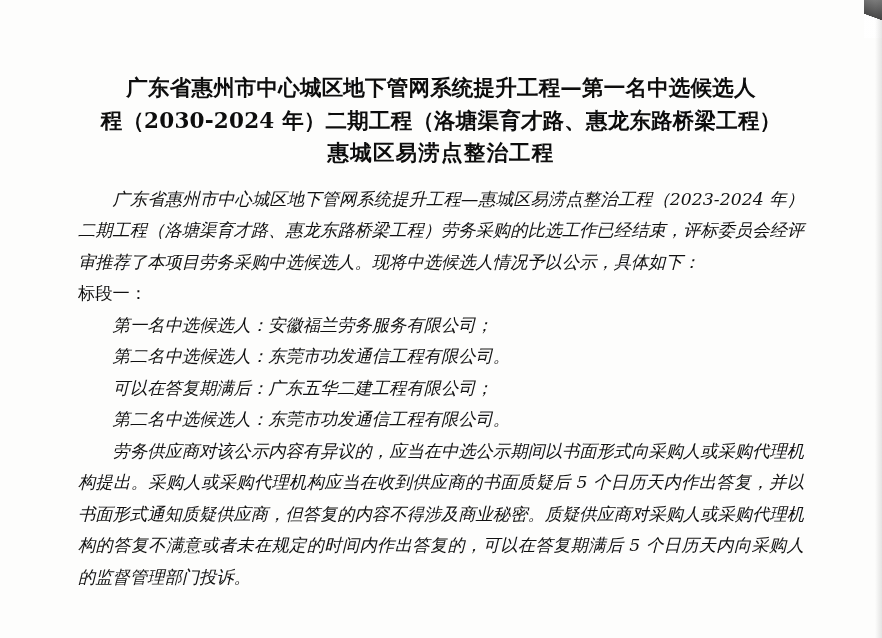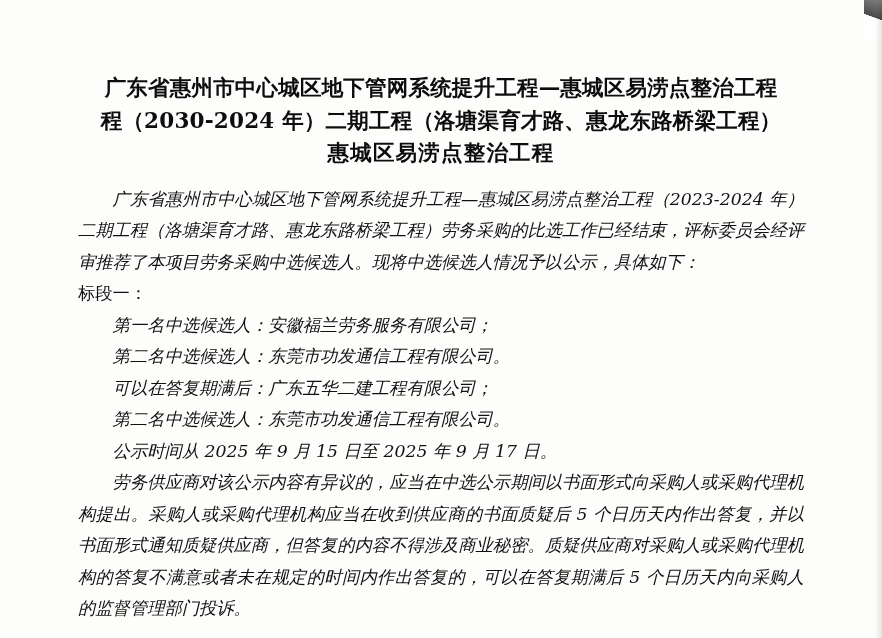--- a/index.html
+++ b/index.html
@@ -81,30 +81,29 @@
 </head>
 <body>
 
 <div class="page">
   <div class="scan-edge"></div>
   <div class="scan-edge2"></div>
 
   <div class="doc">
 
     <h1 class="title">
-      <span class="line l1">广东省惠州市中心城区地下管网系统提升工程—惠城区易涝点整治工程</span>
+      <span class="line l1">广东省惠州市中心城区地下管网系统提升工程—第一名中选候选人</span>
       <span class="line l2">程（2030-2024 年）二期工程（洛塘渠育才路、惠龙东路桥梁工程）</span>
       <span class="line l3">惠城区易涝点整治工程</span>
     </h1>
 
     <div class="body-block">
       <p class="para indent2">广东省惠州市中心城区地下管网系统提升工程—惠城区易涝点整治工程（2023-2024 年）二期工程（洛塘渠育才路、惠龙东路桥梁工程）劳务采购的比选工作已经结束，评标委员会经评审推荐了本项目劳务采购中选候选人。现将中选候选人情况予以公示，具体如下：</p>
       <p class="para plain">标段一：</p>
       <p class="para indent2">第一名中选候选人：安徽福兰劳务服务有限公司；</p>
       <p class="para indent2">第二名中选候选人：东莞市功发通信工程有限公司。</p>
       <p class="para indent2">可以在答复期满后：广东五华二建工程有限公司；</p>
       <p class="para indent2">第二名中选候选人：东莞市功发通信工程有限公司。</p>
-      <p class="para indent2">公示时间从 2025 年 9 月 15 日至 2025 年 9 月 17 日。</p>
       <p class="para indent2">劳务供应商对该公示内容有异议的，应当在中选公示期间以书面形式向采购人或采购代理机构提出。采购人或采购代理机构应当在收到供应商的书面质疑后 5 个日历天内作出答复，并以书面形式通知质疑供应商，但答复的内容不得涉及商业秘密。质疑供应商对采购人或采购代理机构的答复不满意或者未在规定的时间内作出答复的，可以在答复期满后 5 个日历天内向采购人的监督管理部门投诉。</p>
     </div>
 
   </div>
 </div>
 
 </body></html>

